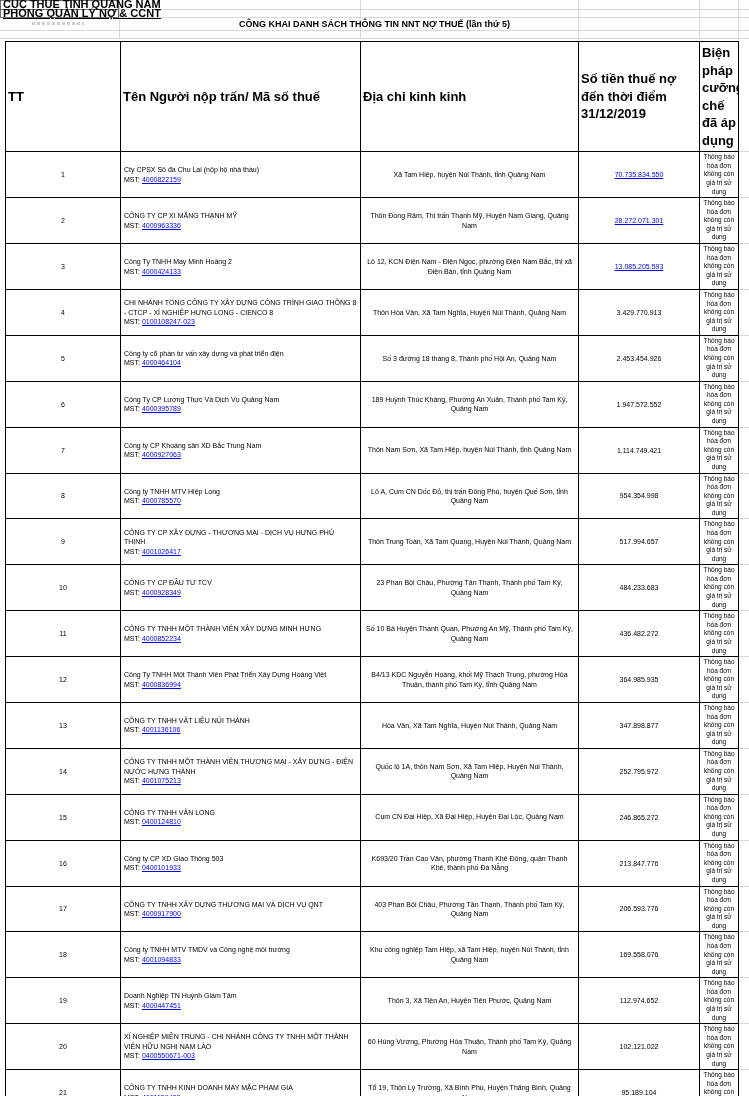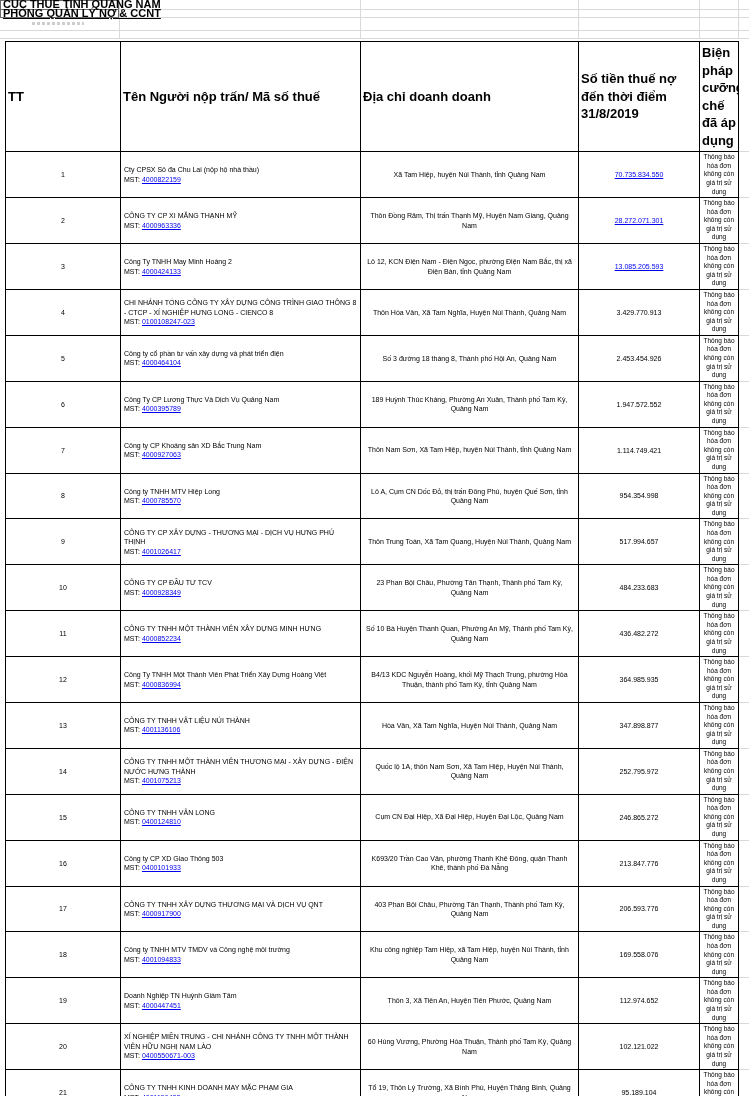--- a/index.html
+++ b/index.html
@@ -57,37 +57,38 @@
   <div class="gl v" style="left:360px"></div>
   <div class="gl v" style="left:578px"></div>
   <div class="gl v" style="left:699px"></div>
   <div class="gl v" style="left:738px"></div>
   <div class="cellbox">
       <div class="mid"></div>
     </div>
   <div class="org1">CỤC THUẾ TỈNH QUẢNG NAM</div>
   <div class="org2">PHÒNG QUẢN LÝ NỢ &amp; CCNT</div>
   <div class="artifact"></div>
+  <div class="doc-title">CÔNG KHAI DANH SÁCH THÔNG TIN NNT NỢ THUẾ (lần thứ 5)</div>
 </div>
 
 <table class="debt">
   <colgroup>
     <col class="c1">
       <col class="c2">
       <col class="c3">
       <col class="c4">
       <col class="c5">
       <col class="c6">
   </colgroup>
   <thead>
     <tr>
       <th>TT</th>
       <th>Tên Người nộp trấn/ Mã số thuế</th>
-      <th>Địa chỉ doanh doanh</th>
-      <th>Số tiền thuế nợ đến thời điểm 31/8/2019</th>
+      <th>Địa chỉ kinh kinh</th>
+      <th>Số tiền thuế nợ đến thời điểm 31/12/2019</th>
       <th>Biện pháp cưỡng chế đã áp dụng</th>
       <th class="c-sliver"></th>
     </tr>
   </thead>
   <tbody id="rows">
       <tr>
     <td class="c-tt">1</td>
     <td class="c-name">
       <div class="name">Cty CPSX Sô đa Chu Lai (nộp hộ nhà thầu)</div>
       <div class="mst-line">

